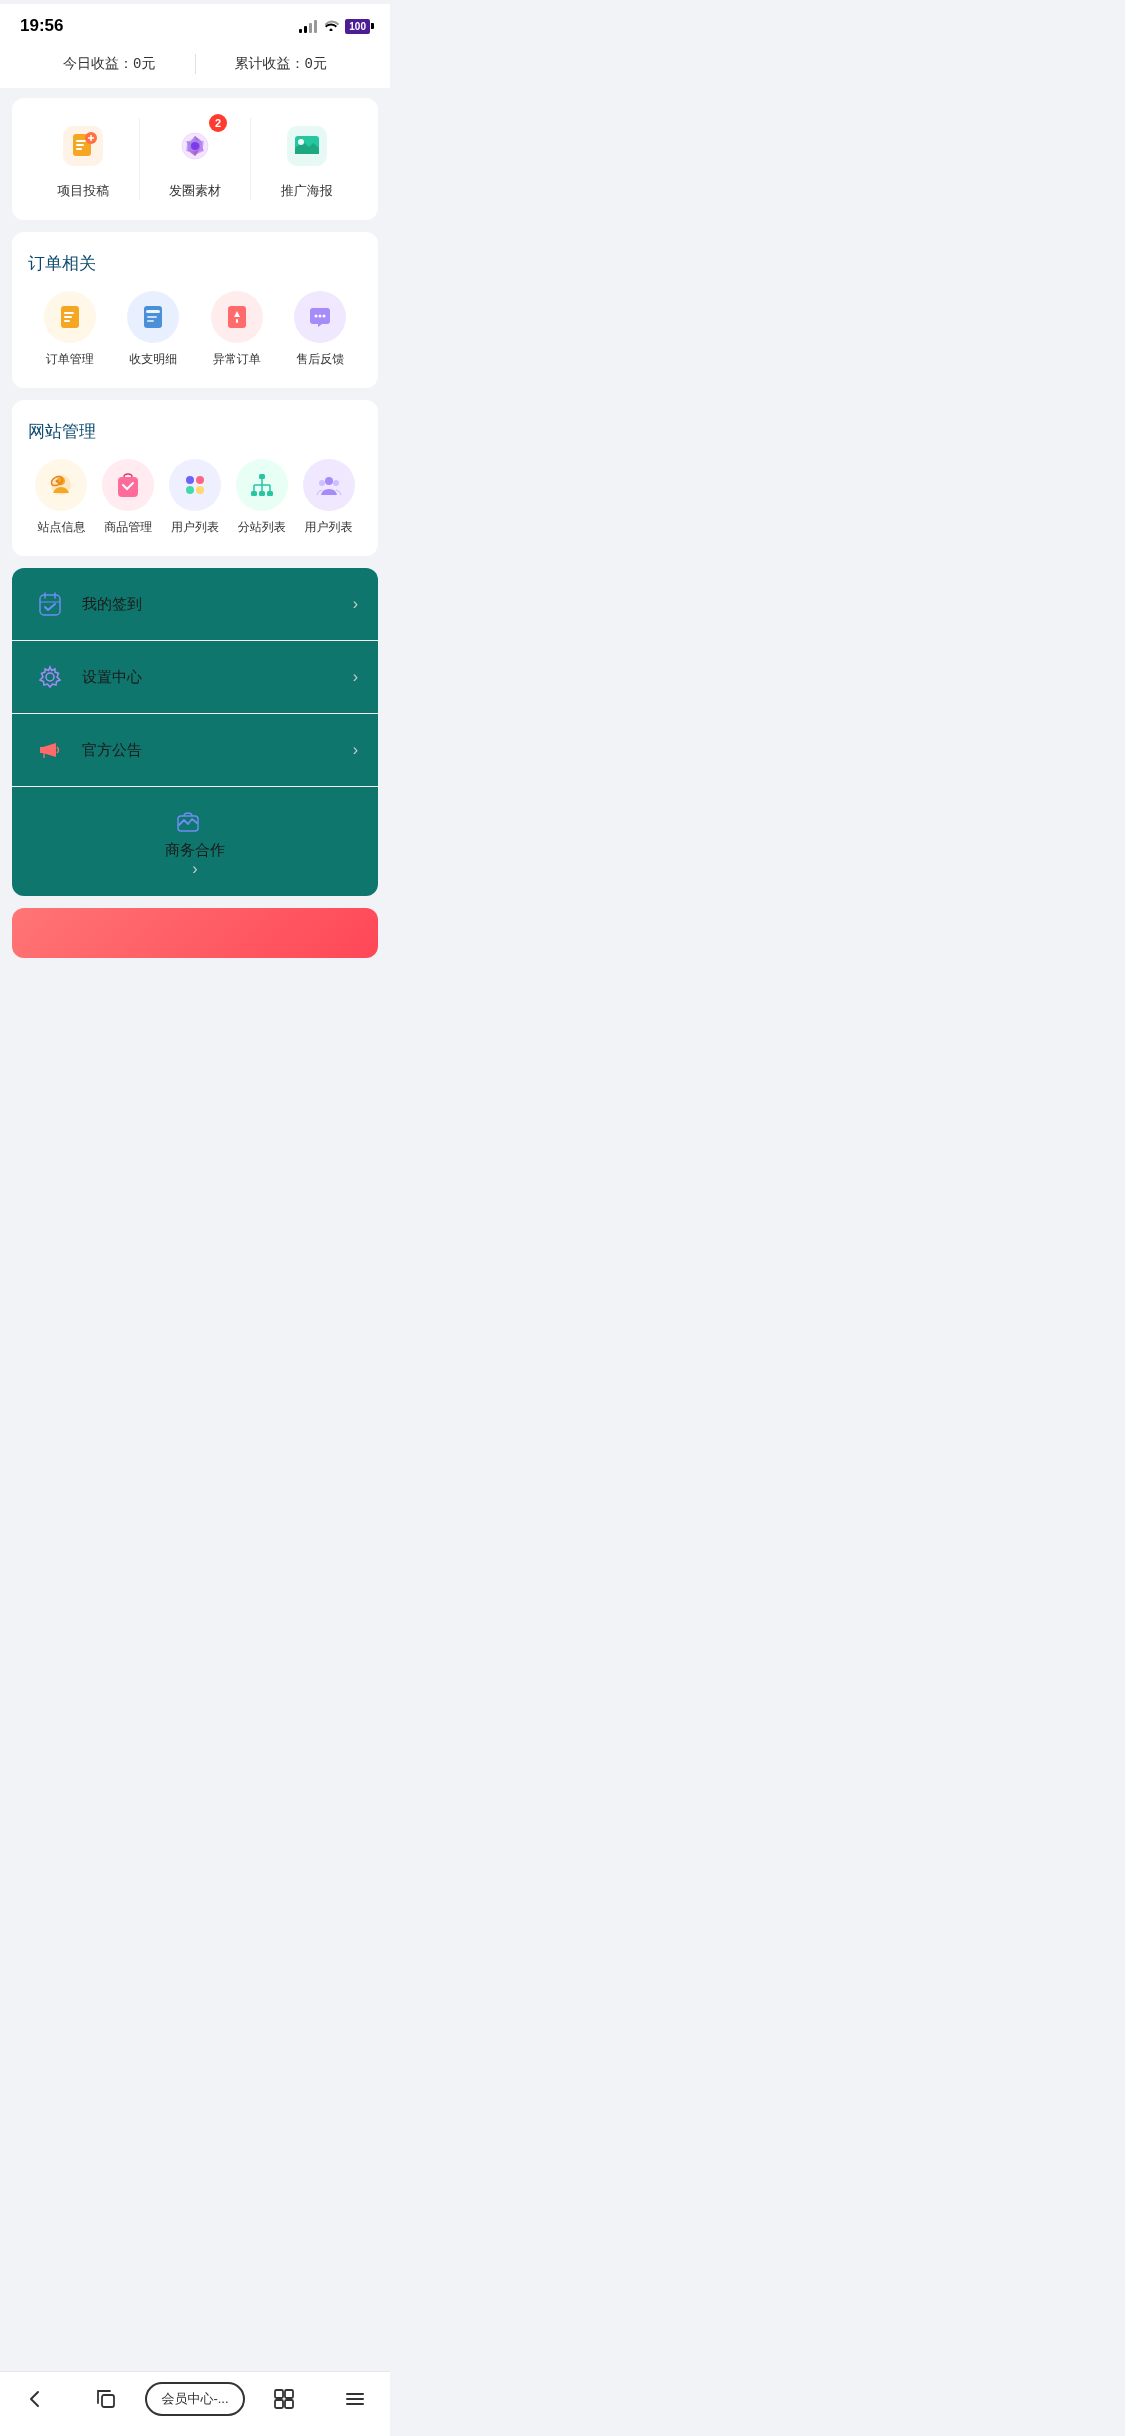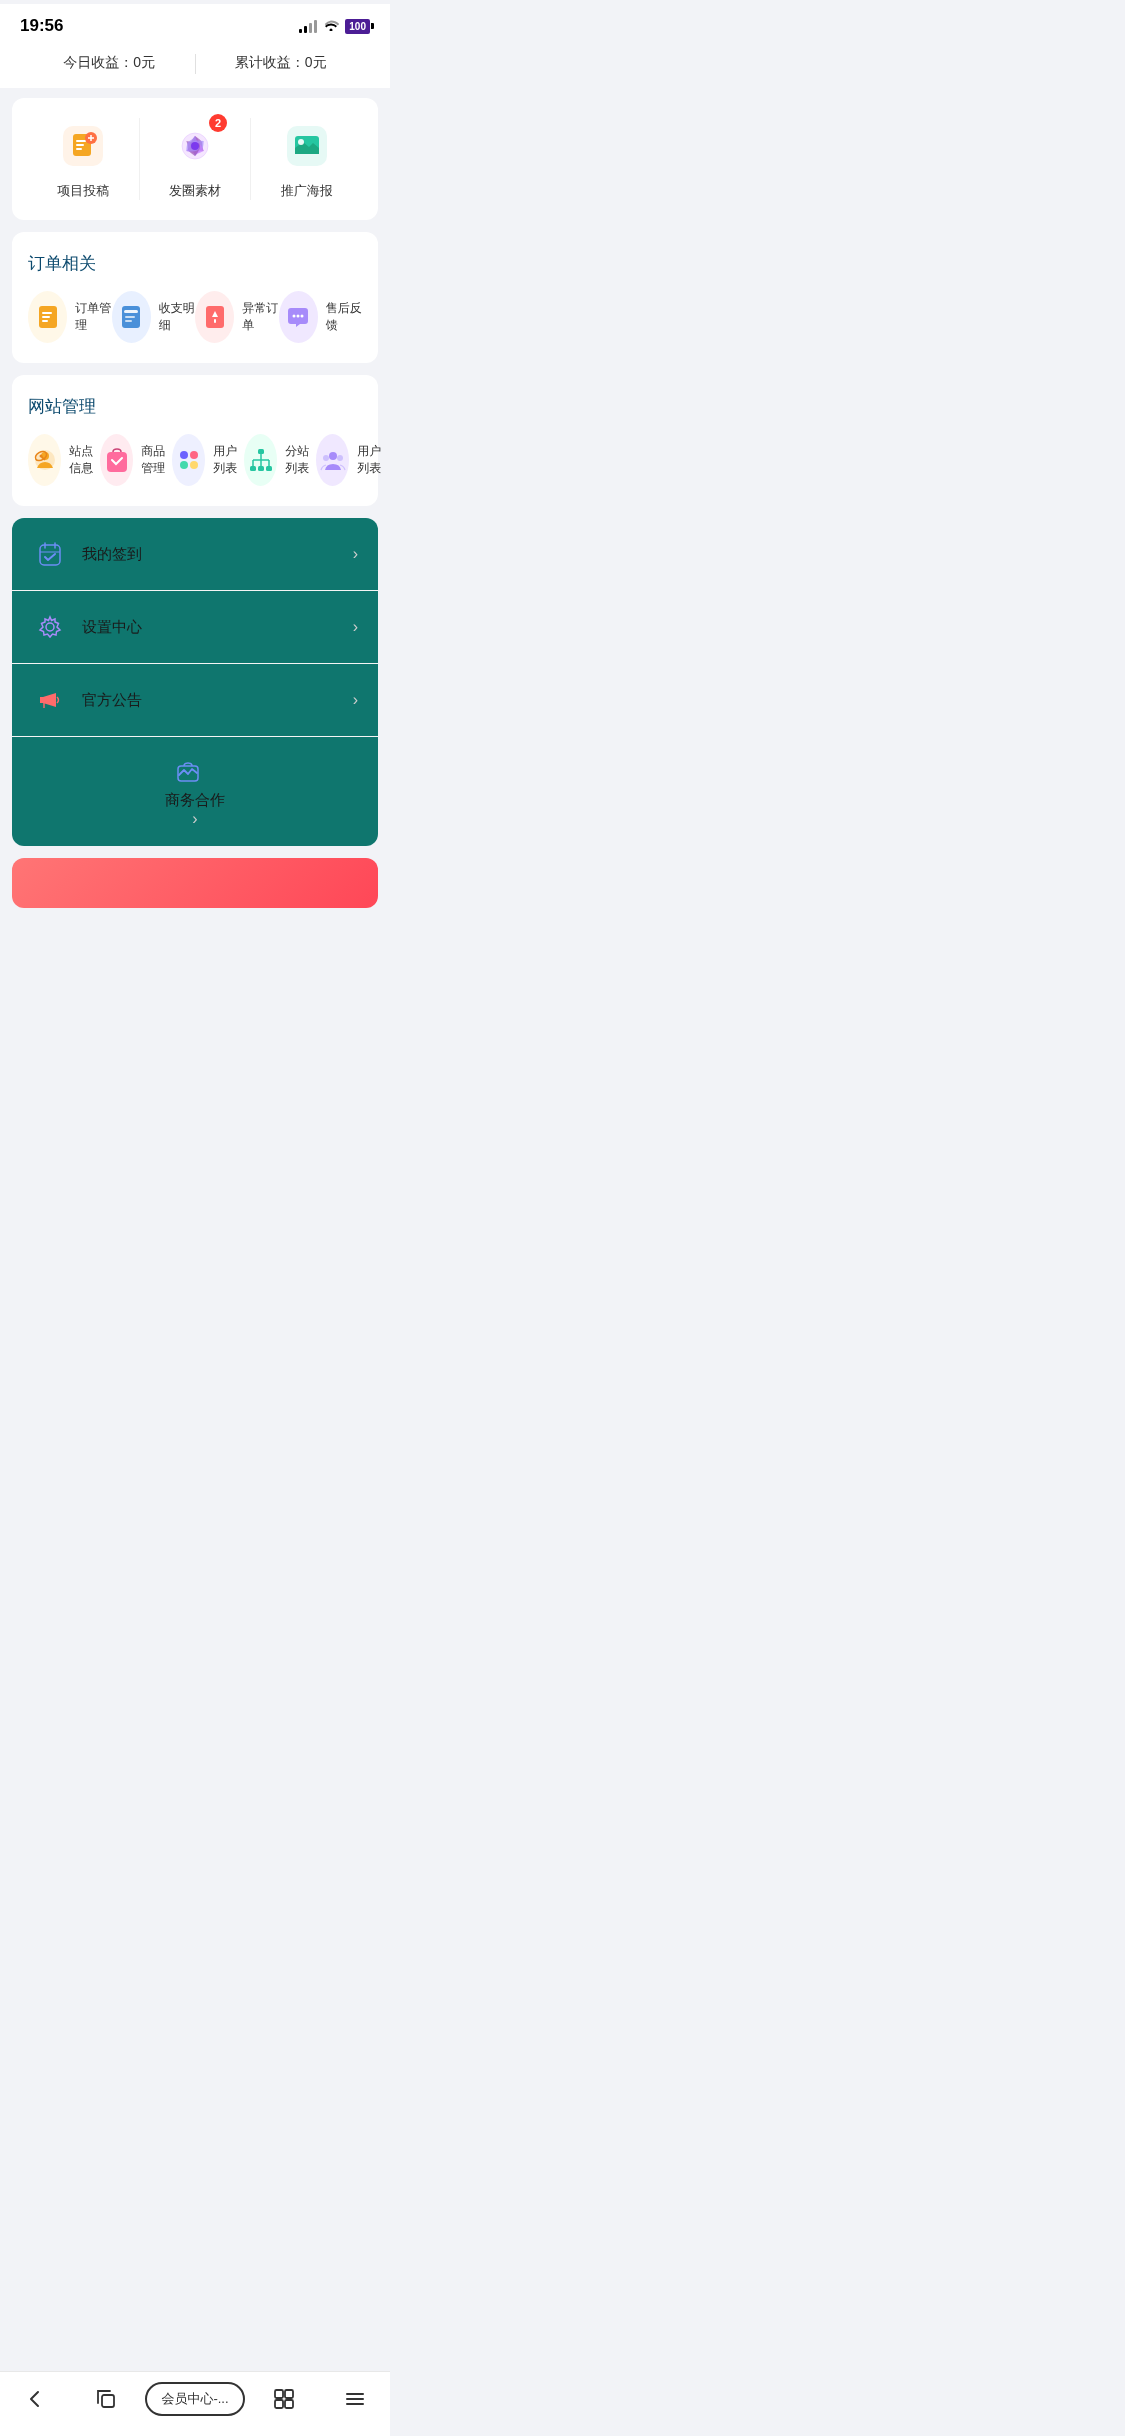--- a/index.html
+++ b/index.html
@@ -68,22 +68,24 @@
       width: 3px;
       height: 6px;
       background: #000;
       border-radius: 0 1px 1px 0;
     }
 
     
     .income-bar {
       background: #fff;
       display: flex;
+      align-items: center;
       padding: 14px 24px;
       margin-bottom: 10px;
+      font-family: Liberation Mono, monospace;
     }
     .income-item {
       flex: 1;
       text-align: center;
       font-size: 14px;
       color: #333;
     }
     .income-divider {
       width: 1px;
       height: 20px;
@@ -153,21 +155,21 @@
       margin-bottom: 16px;
     }
 
     
     .grid-row {
       display: flex;
       justify-content: space-around;
     }
     .grid-item {
       display: flex;
-      flex-direction: row;
+      flex-direction: column;
       align-items: center;
       gap: 8px;
       flex: 1;
     }
     .grid-icon {
       width: 52px;
       height: 52px;
       border-radius: 50%;
       display: flex;
       align-items: center;

